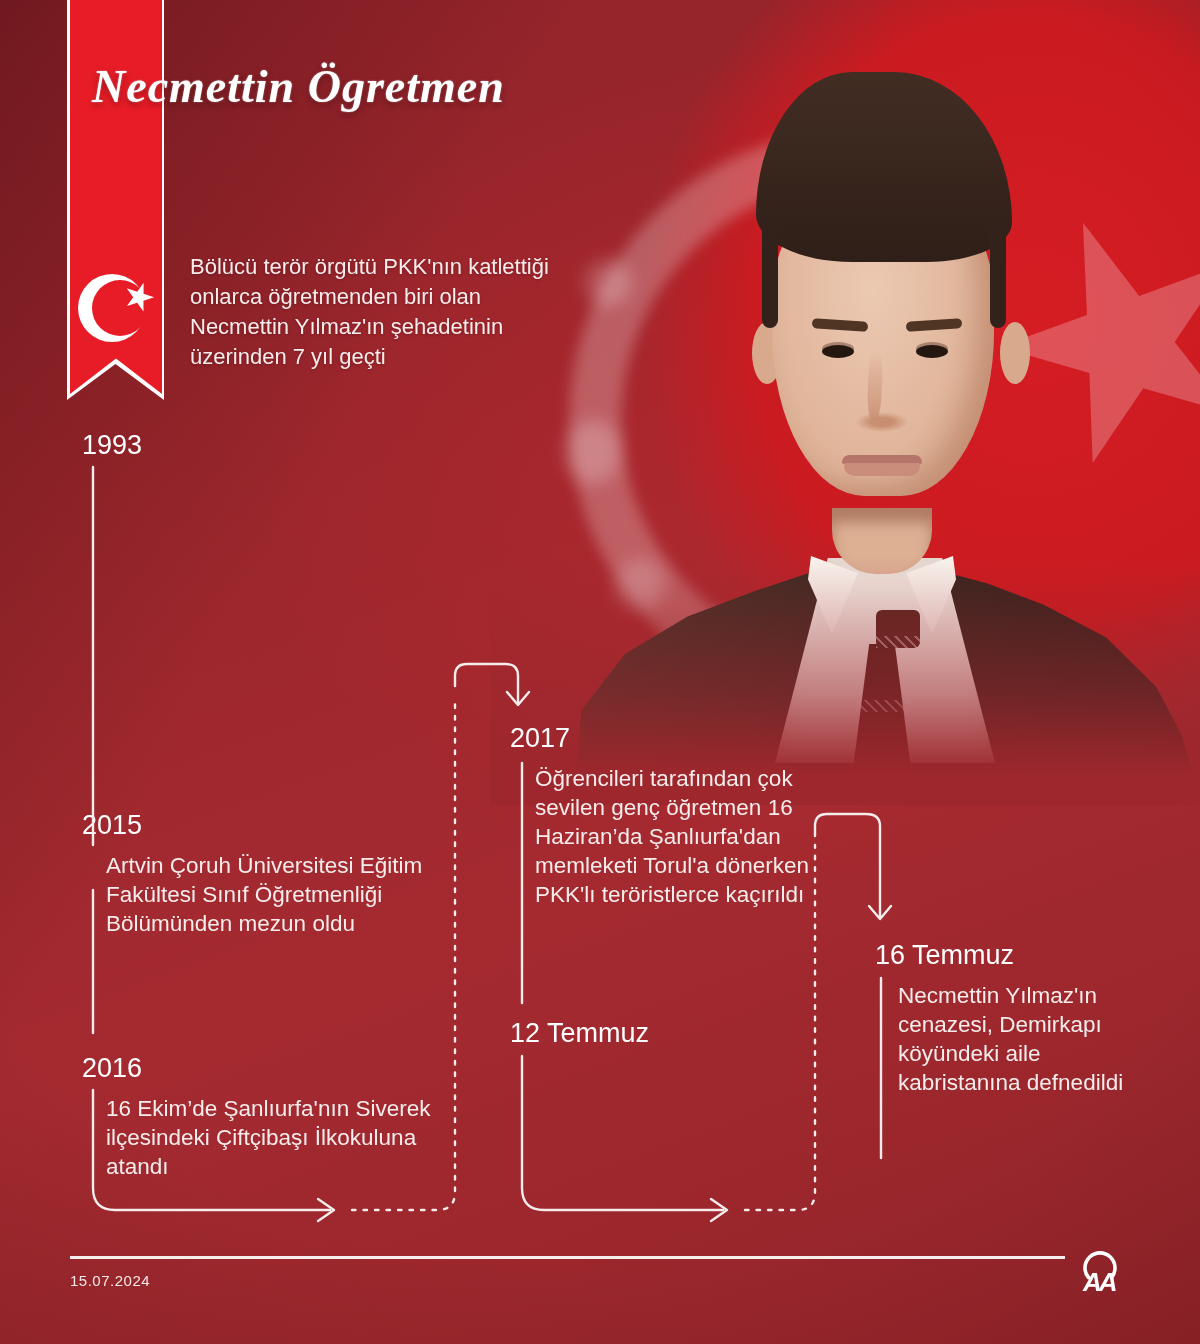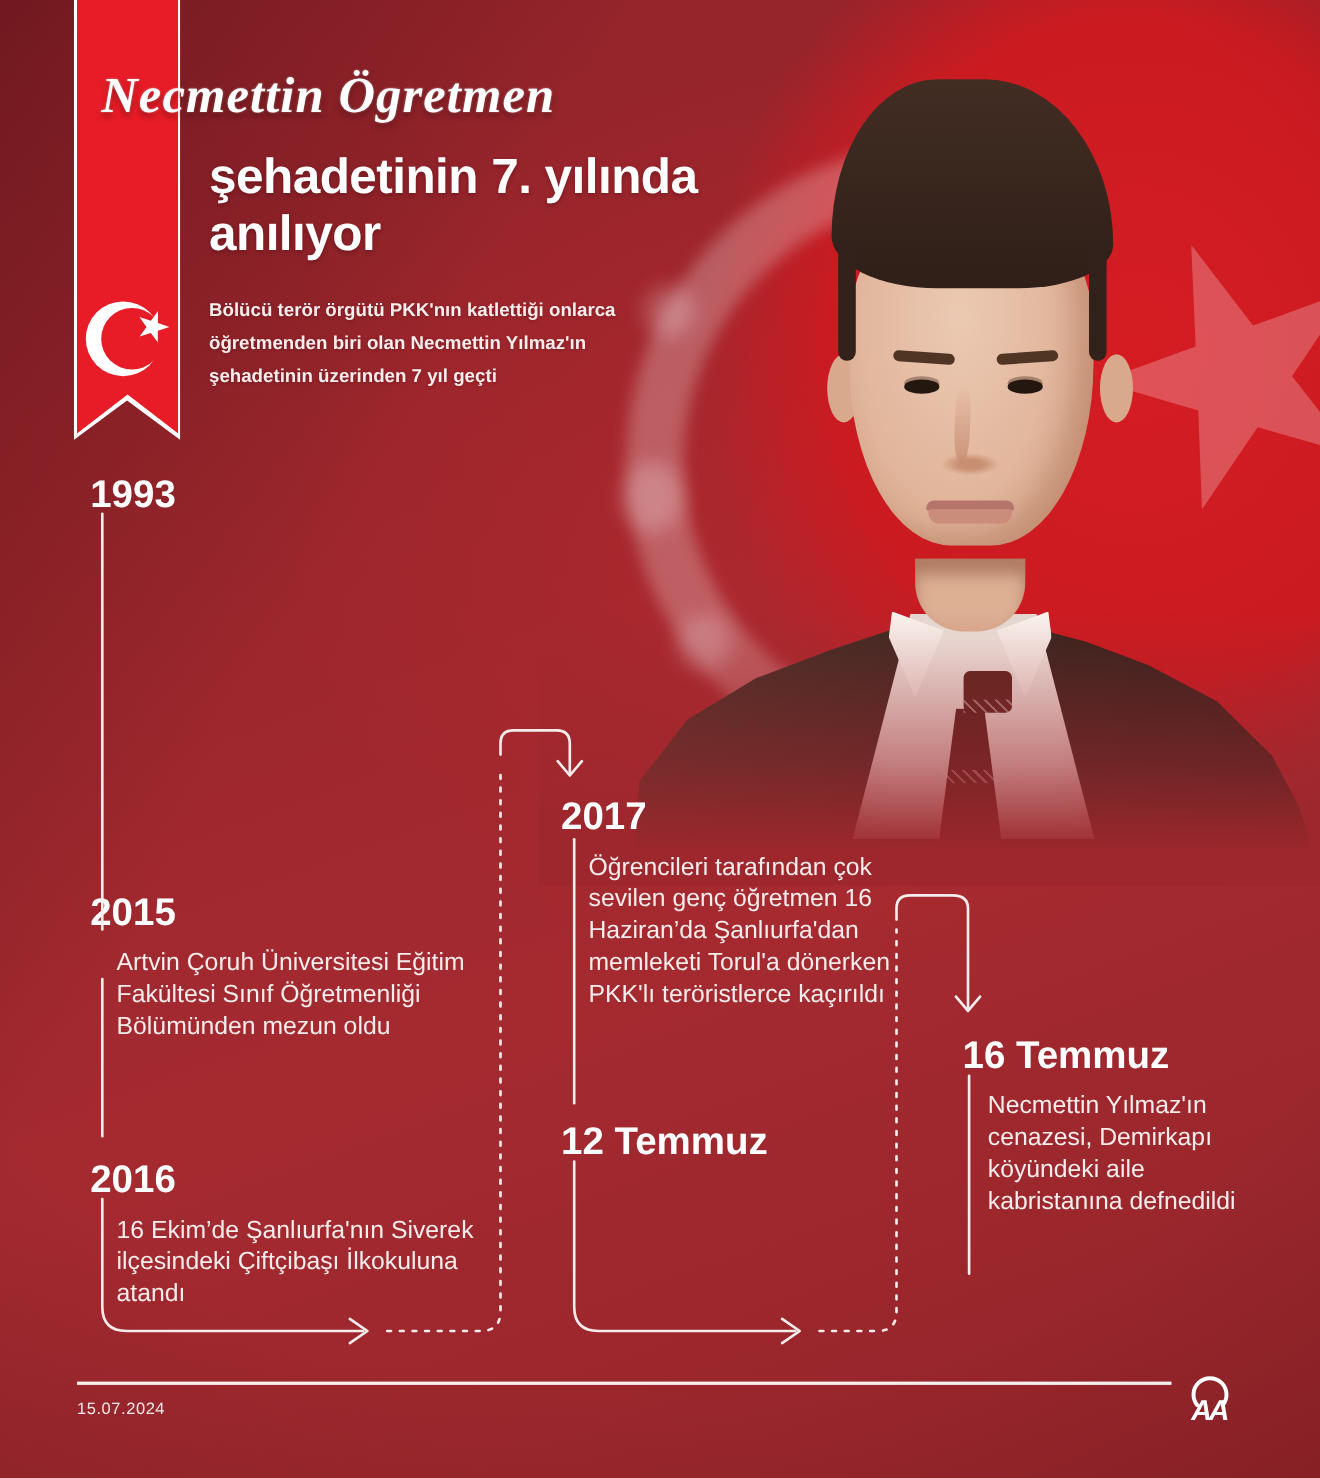--- a/index.html
+++ b/index.html
@@ -68,24 +68,24 @@
   .emblem{left:78px;top:268px;width:80px;height:80px;}
   .emblem .c-outer{left:0;top:6px;width:68px;height:68px;background:#fff;border-radius:50%;}
   .emblem .c-inner{left:14px;top:12px;width:56px;height:56px;background:#e71c26;border-radius:50%;}
   .emblem .e-star{left:46px;top:14px;width:30px;height:30px;background:#fff;transform:rotate(18deg);
     clip-path:polygon(50% 0%,61% 35%,98% 35%,68% 57%,79% 91%,50% 70%,21% 91%,32% 57%,2% 35%,39% 35%);}
   
   .title{left:92px;top:60px;font-family:"Liberation Serif",serif;font-style:italic;font-weight:bold;
     font-size:46px;color:#fff;letter-spacing:1px;text-shadow:0 3px 6px rgba(60,8,12,.45), 0 0 2px rgba(255,255,255,.5);}
   .subtitle{left:190px;top:134px;font-size:45px;font-weight:bold;color:#fff;line-height:52px;letter-spacing:-.5px;
     text-shadow:0 2px 4px rgba(60,8,12,.35);}
-  .intro{left:190px;top:250px;width:380px;font-size:17px;font-weight:bold;color:#f7eded;line-height:30px;
+  .intro{left:190px;top:230px;width:380px;font-size:22px;font-weight:normal;color:#f7eded;line-height:30px;
     text-shadow:0 1px 3px rgba(60,8,12,.3);}
   .entry{color:#f6ecec;}
-  .entry h2{margin:0 0 10px 0;font-size:35px;font-weight:bold;color:#fff;}
+  .entry h2{margin:0 0 10px 0;font-size:27px;font-weight:normal;color:#fff;}
   .entry p{margin:0;padding-left:24px;font-size:22.5px;line-height:29px;font-weight:400;}
   .entry p + p{margin-top:57px;}
   .s1993{left:82px;top:430px;width:362px;}
   .s2015{left:82px;top:810px;width:362px;}
   .s2016{left:82px;top:1053px;width:372px;}
   .s2017{left:510px;top:723px;width:330px;}
   .s12t {left:510px;top:1018px;width:330px;}
   .s16t {left:875px;top:940px;width:290px;}
   .s2017 p,.s12t p{padding-left:25px;}
   .s16t p{padding-left:23px;}
@@ -142,24 +142,20 @@
     <div class="abs ribbon-under"></div>
     <div class="abs ribbon-front"></div>
     <div class="abs emblem">
       <div class="abs c-outer"></div>
       <div class="abs c-inner"></div>
       <div class="abs e-star"></div>
     </div>
   </div>
 
   <div class="abs title">Necmettin Ögretmen</div>
-  <div class="abs subtitle">
-    <div>şehadetinin 7. yılında</div>
-    <div>anılıyor</div>
-  </div>
   <p class="abs intro">Bölücü terör örgütü PKK'nın katlettiği onlarca öğretmenden biri olan Necmettin Yılmaz'ın şehadetinin üzerinden 7 yıl geçti</p>
 
   <section class="abs entry s1993">
     <h2>1993</h2>
   </section>
   <section class="abs entry s2015">
     <h2>2015</h2>
     <p>Artvin Çoruh Üniversitesi Eğitim Fakültesi Sınıf Öğretmenliği Bölümünden mezun oldu</p>
   </section>
   <section class="abs entry s2016">

